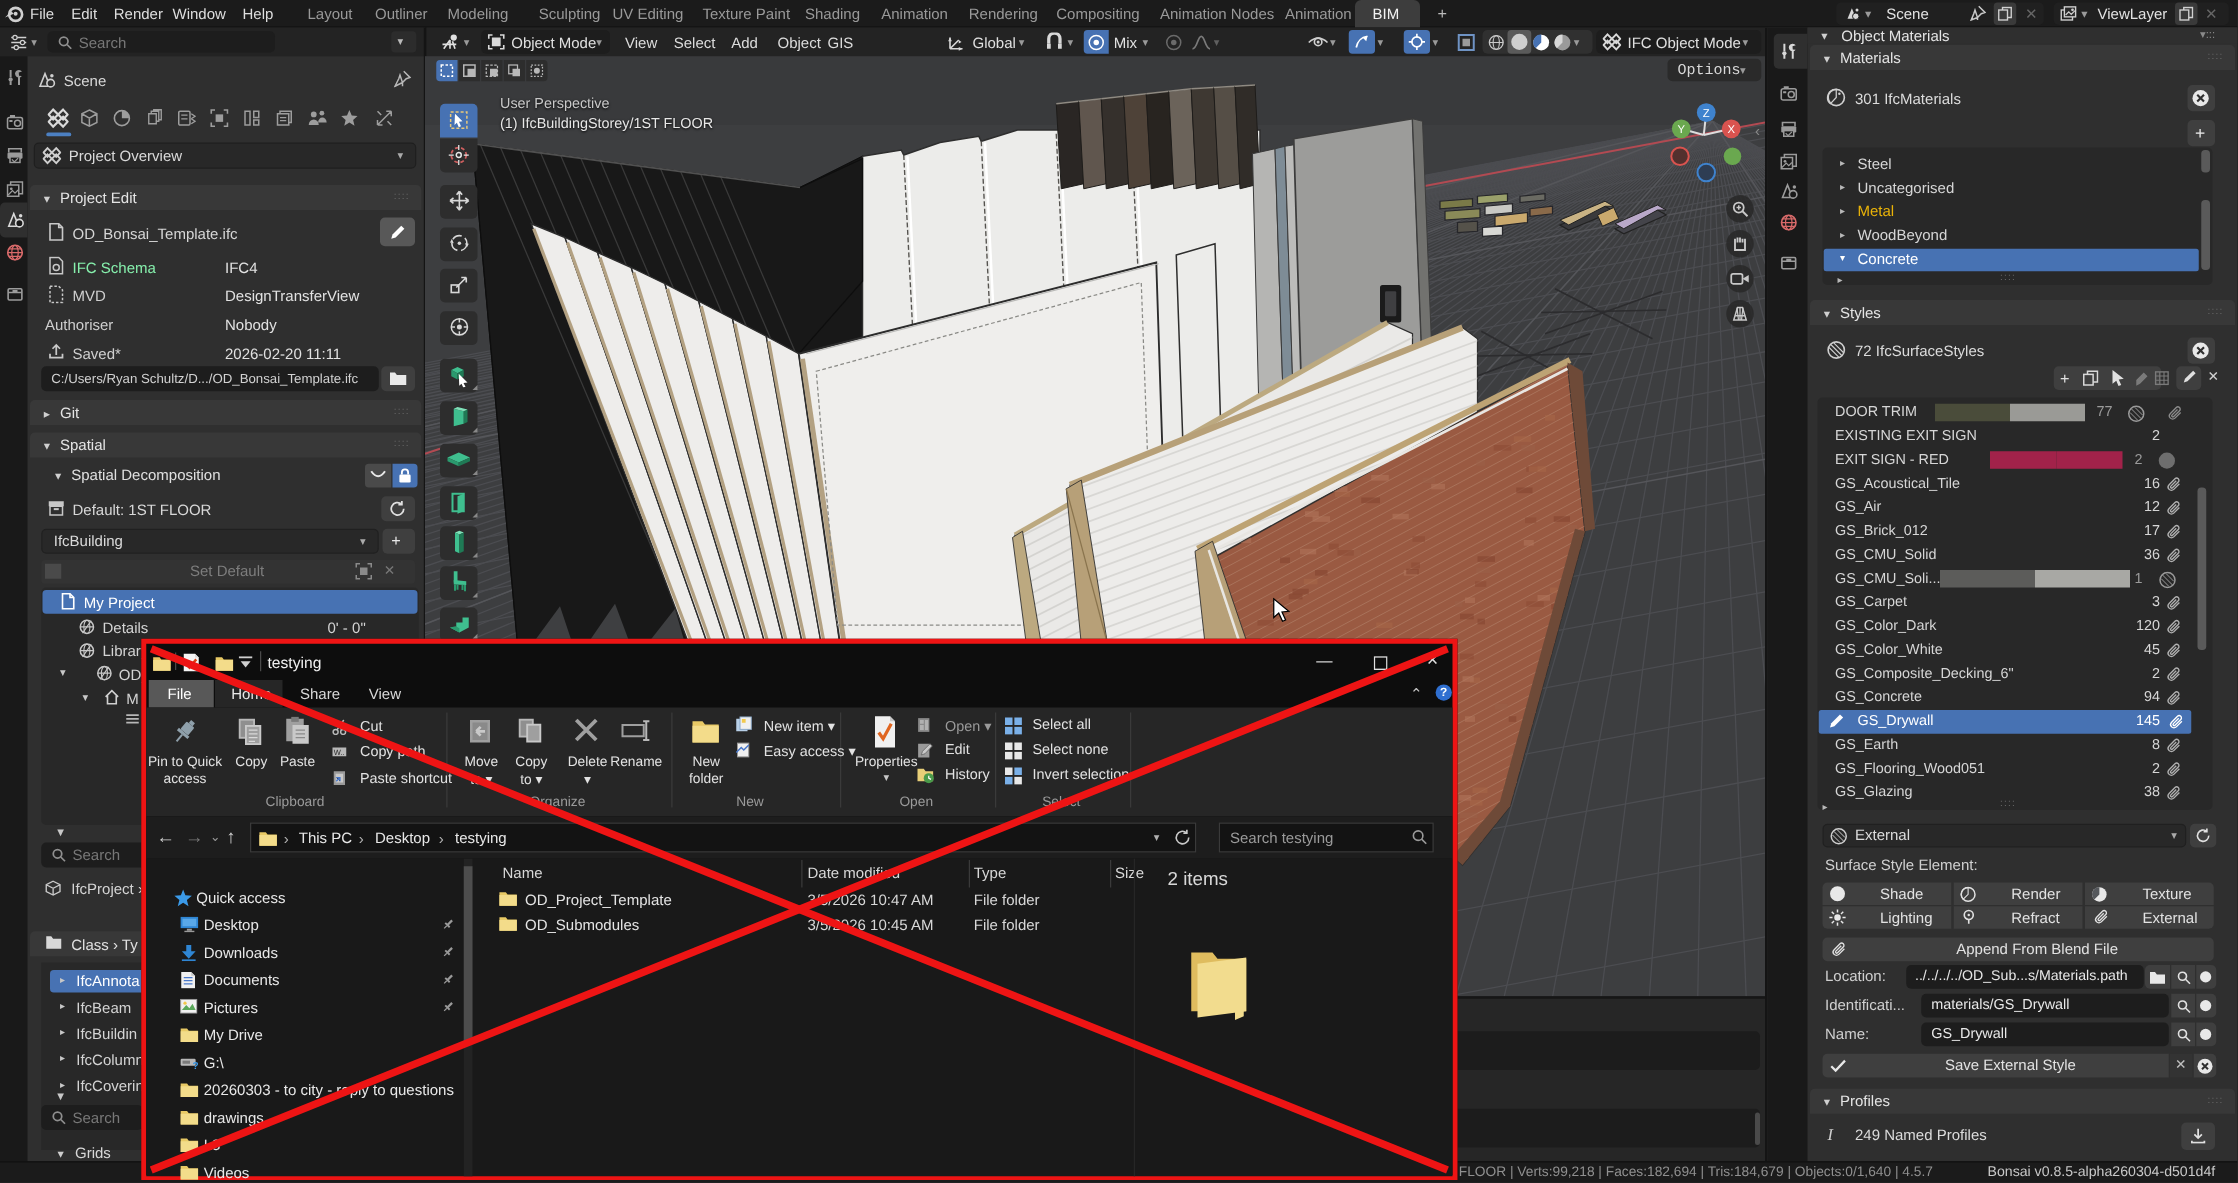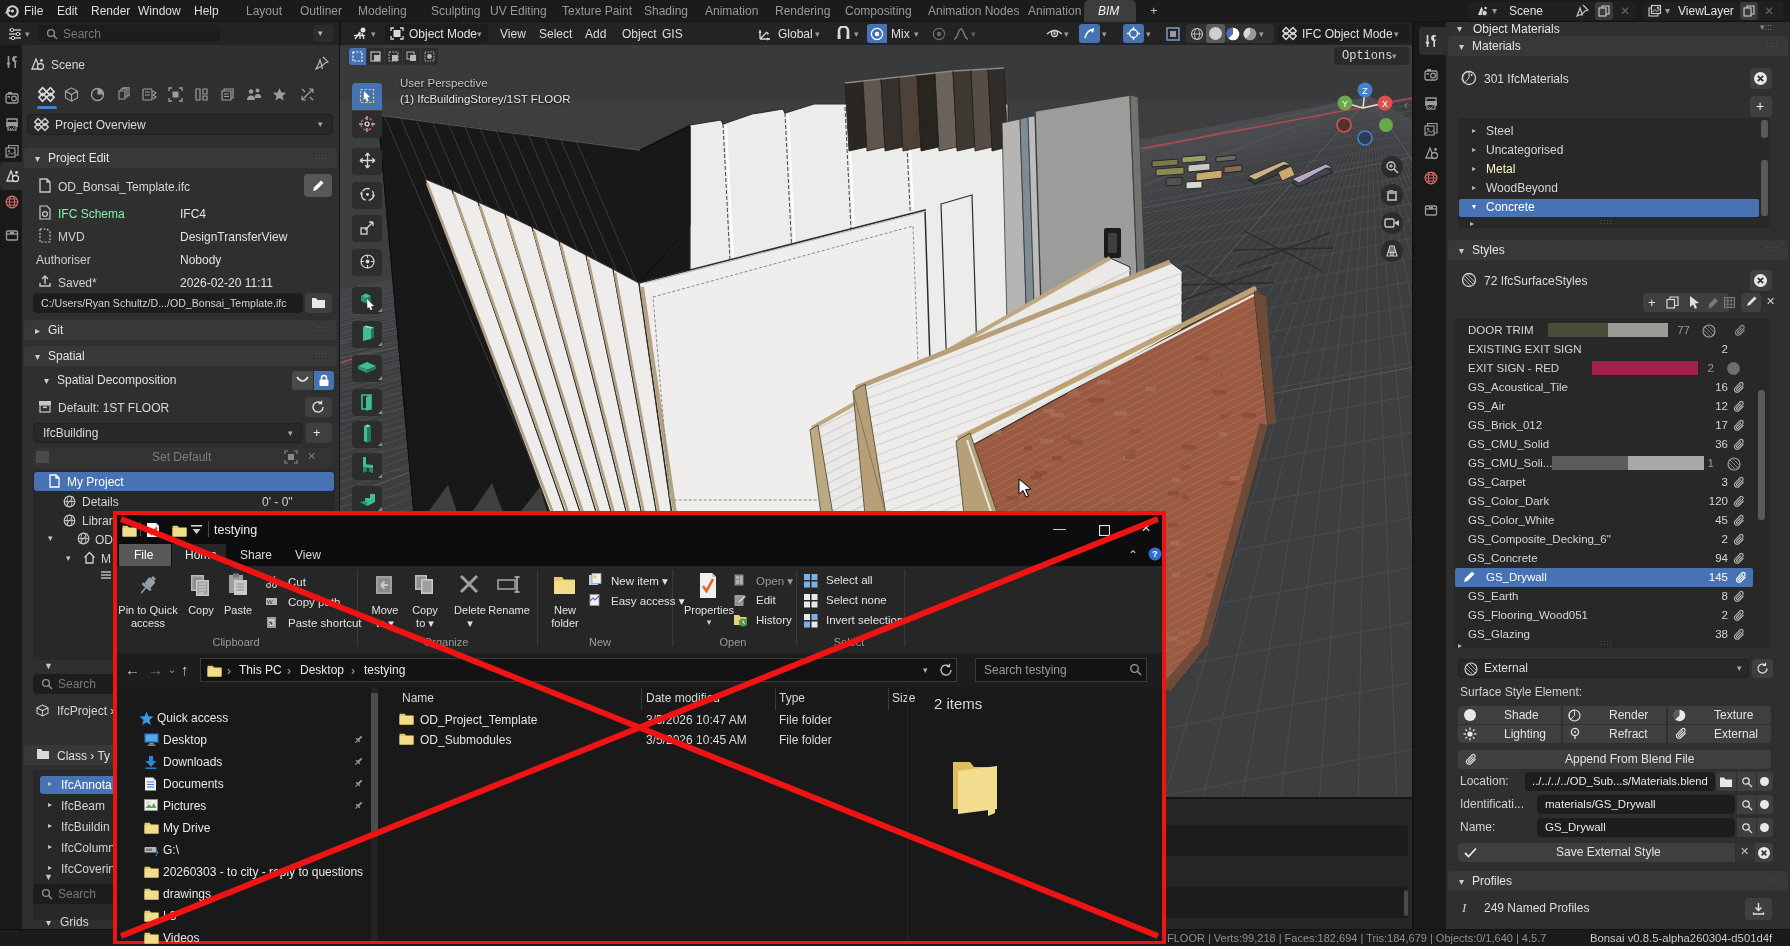--- a/index.html
+++ b/index.html
@@ -29,21 +29,21 @@
 <div class="txt" style="left:431px;top:4px;font-size:12px;color:#999999;">Sculpting</div>
 <div class="txt" style="left:490px;top:4px;font-size:12px;color:#999999;">UV Editing</div>
 <div class="txt" style="left:562px;top:4px;font-size:12px;color:#999999;">Texture Paint</div>
 <div class="txt" style="left:644px;top:4px;font-size:12px;color:#999999;">Shading</div>
 <div class="txt" style="left:705px;top:4px;font-size:12px;color:#999999;">Animation</div>
 <div class="txt" style="left:775px;top:4px;font-size:12px;color:#999999;">Rendering</div>
 <div class="txt" style="left:845px;top:4px;font-size:12px;color:#999999;">Compositing</div>
 <div class="txt" style="left:928px;top:4px;font-size:12px;color:#999999;">Animation Nodes</div>
 <div class="txt" style="left:1028px;top:4px;font-size:12px;color:#999999;">Animation</div>
 <div class="abs" style="left:1084px;top:0px;width:52px;height:22px;background:#3d3d3d;border-radius:5px 5px 0 0;"></div>
-<div class="txt" style="left:1098px;top:4px;font-size:12px;color:#f2f2f2;font-style:italic;">BIM</div>
+<div class="txt" style="left:1098px;top:4px;font-size:12px;color:#f2f2f2;">BIM</div>
 <div class="txt" style="left:1150px;top:3px;font-size:13px;color:#bbbbbb;">+</div>
 <div class="abs" style="left:1469px;top:2px;width:166px;height:18px;background:#202020;border-radius:4px;"></div>
 <svg class="abs" style="left:1475px;top:5px" width="14" height="12" viewBox="0 0 14 12">
 <path d="M3 10 L6.5 1.5 L10 10 Z" fill="#d8d8d8"></path>
       <circle cx="9.6" cy="8" r="2.6" fill="#d8d8d8" stroke="#202020" stroke-width="0.8"></circle>
       <circle cx="10.6" cy="3" r="1.2" fill="#d8d8d8"></circle>
     </svg>
 <div class="txt" style="left:1492px;top:5px;font-size:10px;color:#9a9a9a;">▾</div>
 <div class="txt" style="left:1509px;top:4px;font-size:12px;color:#e2e2e2;">Scene</div>
 <svg class="abs" style="left:1576px;top:4px" width="13" height="13" viewBox="0 0 13 13">
@@ -1284,21 +1284,21 @@
       <path d="M4.8 4.8 L10.2 10.2 M10.2 4.8 L4.8 10.2" stroke="#2f2f2f" stroke-width="1.7"></path>
     </svg>
 <div class="abs btn" style="left:1750px;top:96px;width:22px;height:21px;"></div>
 <div class="txt" style="left:1756px;top:98px;font-size:14px;color:#e8e8e8;">+</div>
 <div class="abs" style="left:1458px;top:118px;width:312px;height:110px;background:#282828;border-radius:4px;"></div>
 <div class="txt" style="left:1472px;top:126px;font-size:8px;color:#b8b8b8;">▸</div>
 <div class="txt" style="left:1486px;top:124px;font-size:12px;color:#d6d6d6;">Steel</div>
 <div class="txt" style="left:1472px;top:145px;font-size:8px;color:#b8b8b8;">▸</div>
 <div class="txt" style="left:1486px;top:143px;font-size:12px;color:#d6d6d6;">Uncategorised</div>
 <div class="txt" style="left:1472px;top:164px;font-size:8px;color:#b8b8b8;">▸</div>
-<div class="txt" style="left:1486px;top:162px;font-size:12px;color:#fef9c3;">Metal</div>
+<div class="txt" style="left:1486px;top:162px;font-size:12px;color:#eab308;">Metal</div>
 <div class="txt" style="left:1472px;top:183px;font-size:8px;color:#b8b8b8;">▸</div>
 <div class="txt" style="left:1486px;top:181px;font-size:12px;color:#d6d6d6;">WoodBeyond</div>
 <div class="abs" style="left:1459px;top:199px;width:300px;height:18px;background:#4772b3;border-radius:2px;"></div>
 <div class="txt" style="left:1472px;top:202px;font-size:8px;color:#fff;">▾</div>
 <div class="txt" style="left:1486px;top:200px;font-size:12px;color:#ffffff;">Concrete</div>
 <div class="txt" style="left:1470px;top:219px;font-size:8px;color:#b8b8b8;">▸</div>
 <div class="txt" style="left:1600px;top:217px;font-size:8px;color:#6a6a6a;letter-spacing:1px;">::::</div>
 <div class="abs" style="left:1761px;top:120px;width:7px;height:18px;background:#5a5a5a;border-radius:3px;"></div>
 <div class="abs" style="left:1761px;top:160px;width:7px;height:56px;background:#5a5a5a;border-radius:3px;"></div>
 <div class="abs" style="left:1448px;top:240px;width:340px;height:20px;background:#383838;border-radius:4px 4px 0 0;"></div>
@@ -1489,21 +1489,21 @@
 <svg class="abs" style="left:1674px;top:727px" width="14" height="14" viewBox="0 0 14 14">
 <path d="M11.5 6 L7 10.5 a2.6 2.6 0 0 1 -3.7 -3.7 L8 2 a1.8 1.8 0 0 1 2.6 2.6 L6 9.2 a0.9 0.9 0 0 1 -1.3 -1.3 L9 3.6" fill="none" stroke="#e0e0e0" stroke-width="1.1"></path>
     </svg>
 <div class="abs" style="left:1458px;top:750px;width:313px;height:19px;background:#3f3f3f;border-radius:4px;"></div>
 <svg class="abs" style="left:1464px;top:753px" width="14" height="14" viewBox="0 0 14 14">
 <path d="M11.5 6 L7 10.5 a2.6 2.6 0 0 1 -3.7 -3.7 L8 2 a1.8 1.8 0 0 1 2.6 2.6 L6 9.2 a0.9 0.9 0 0 1 -1.3 -1.3 L9 3.6" fill="none" stroke="#e0e0e0" stroke-width="1.1"></path>
     </svg>
 <div class="txt" style="left:1565px;top:752px;font-size:12px;color:#e2e2e2;">Append From Blend File</div>
 <div class="txt" style="left:1460px;top:774px;font-size:12px;color:#d0d0d0;">Location:</div>
 <div class="abs fld" style="left:1525px;top:772px;width:190px;height:19px;"></div>
-<div class="txt" style="left:1532px;top:775px;font-size:11.3px;color:#e8e8e8;">../../../../OD_Sub...s/Materials.blend</div>
+<div class="txt" style="left:1532px;top:775px;font-size:11.3px;color:#e8e8e8;">../../../../OD_Sub...s/Materials.path</div>
 <div class="abs btn" style="left:1716px;top:772px;width:20px;height:19px;border-radius:4px 0 0 4px;"></div>
 <svg class="abs" style="left:1719px;top:776px" width="14" height="12" viewBox="0 0 14 12">
       <path d="M1 1.5 h4 l1.5 2 H13 v7.5 H1 Z" fill="#e8e8e8"></path>
     </svg>
 <div class="abs btn" style="left:1737px;top:772px;width:19px;height:19px;border-radius:0;"></div>
 <svg class="abs" style="left:1741px;top:776px" width="12" height="12" viewBox="0 0 12 12">
       <circle cx="5" cy="5" r="3.2" fill="none" stroke="#e0e0e0" stroke-width="1.3"></circle>
       <line x1="7.4" y1="7.4" x2="11" y2="11" stroke="#e0e0e0" stroke-width="1.3"></line>
     </svg>
 <div class="abs btn" style="left:1757px;top:772px;width:16px;height:19px;border-radius:0 4px 4px 0;"></div>

